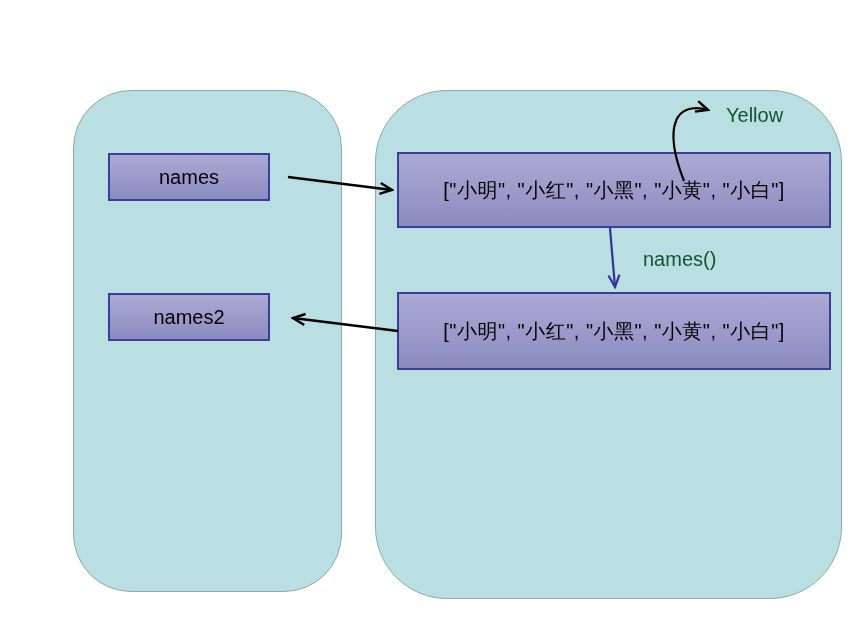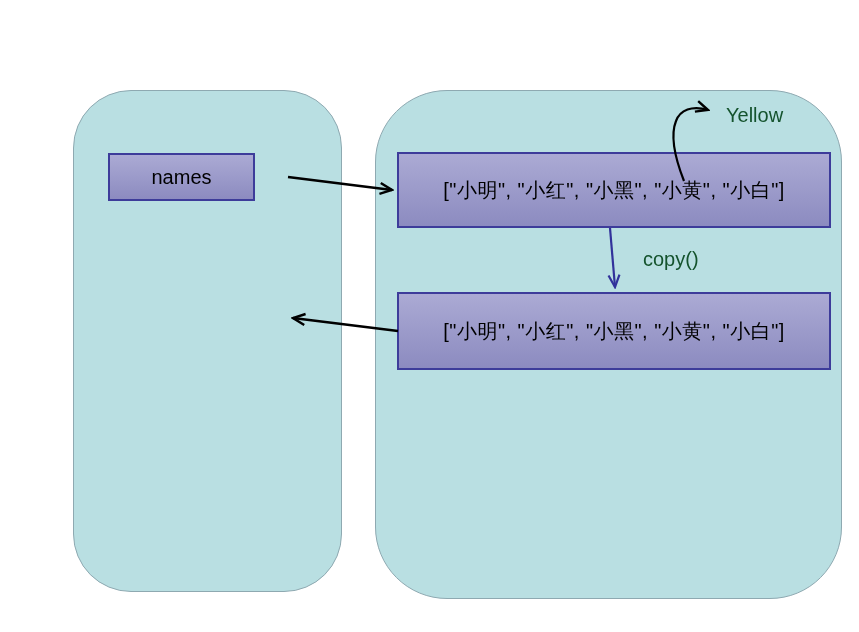--- a/index.html
+++ b/index.html
@@ -42,21 +42,21 @@
     border: 2px solid #3d3c9a;
     box-sizing: border-box;
     display: flex;
     align-items: center;
     justify-content: center;
     color: #000000;
     z-index: 2;
   }
   .node-var {
     left: 108px;
-    width: 147px;
+    width: 162px;
     height: 48px;
     font-size: 20px;
   }
   .node-names  { top: 153px; }
   .node-names2 { top: 293px; }
   .node-list {
     left: 397px;
     width: 434px;
     font-size: 20px;
     letter-spacing: 0.5px;
@@ -87,32 +87,35 @@
 
 <div class="canvas">
 
   <div class="container-shape container-left"></div>
   <div class="container-shape container-right"></div>
 
   <div class="node node-var node-names">
     <span>names</span>
   </div>
 
+  <div class="node node-var node-names2">
+    <span>names2</span>
+  </div>
 
   <div class="node node-list node-list1">
     <span>["小明", "小红", "小黑", "小黄", "小白"]</span>
   </div>
 
   <div class="node node-list node-list2">
     <span>["小明", "小红", "小黑", "小黄", "小白"]</span>
   </div>
 
   <div class="float-label label-yellow">Yellow</div>
 
-  <div class="float-label label-copy">copy()</div>
+  <div class="float-label label-copy">names()</div>
 
   <svg class="arrow-layer" viewBox="0 0 859 632" xmlns="http://www.w3.org/2000/svg">
     <defs>
       <marker id="head-black" markerUnits="userSpaceOnUse" markerWidth="16" markerHeight="14" viewBox="0 0 16 14" refX="14" refY="7" orient="auto-start-reverse">
         <path d="M 2 1.5 L 14 7 L 2 12.5" fill="none" stroke="#000000" stroke-width="2.4"></path>
       </marker>
       <marker id="head-blue" markerUnits="userSpaceOnUse" markerWidth="16" markerHeight="14" viewBox="0 0 16 14" refX="14" refY="7" orient="auto-start-reverse">
         <path d="M 2 1.5 L 14 7 L 2 12.5" fill="none" stroke="#32329b" stroke-width="2.2"></path>
       </marker>
     </defs>

